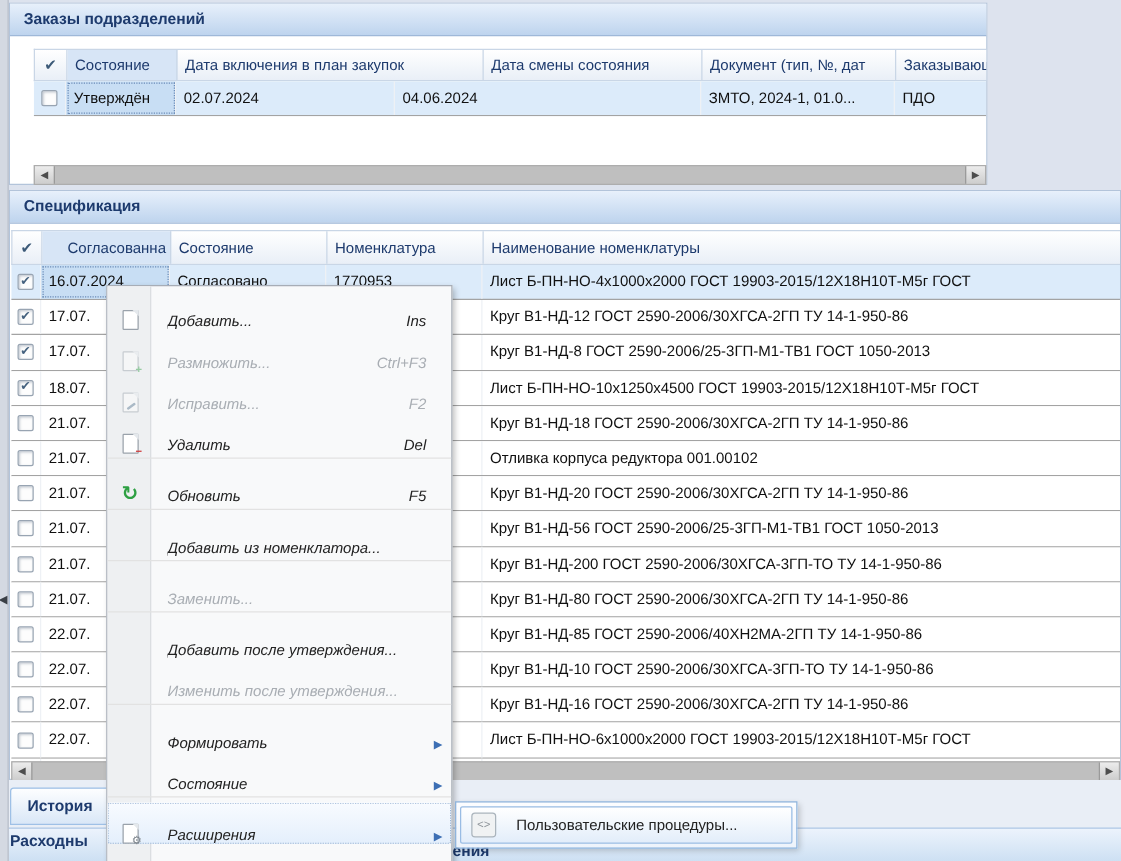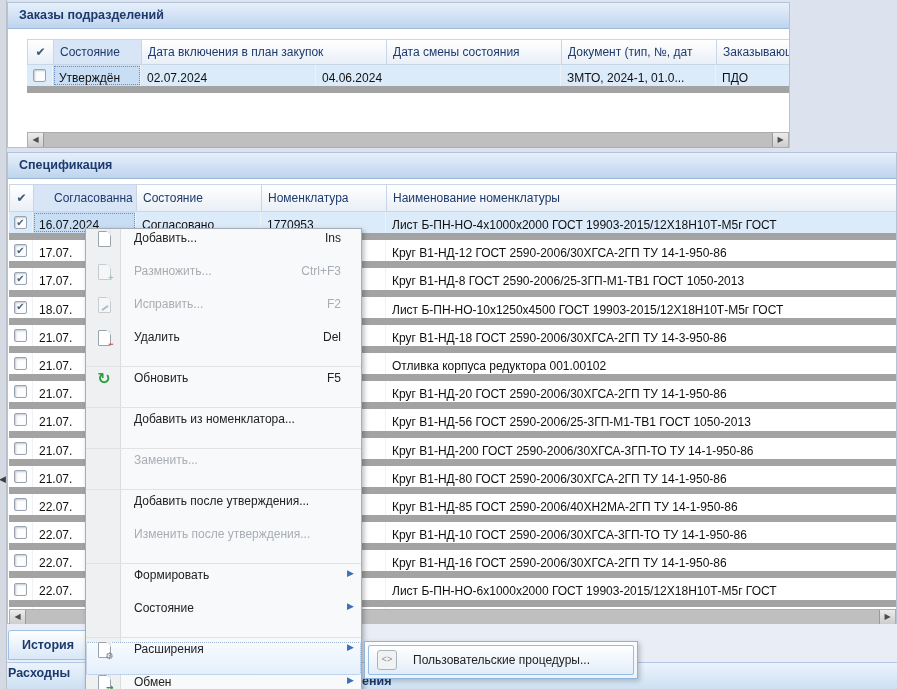--- a/index.html
+++ b/index.html
@@ -19,21 +19,21 @@
               background:linear-gradient(#e7f0fb,#bed4ee); border-bottom:1px solid #9fb8d8;
               color:#1d3a6d; font-weight:bold; font-size:12.5px; line-height:25px; padding-left:11px;
               white-space:nowrap; overflow:hidden; }
 
   
   .t-head { position:absolute; display:flex; background:linear-gradient(#ffffff,#e9eff7); border:1px solid #c9d6e6; border-right:none; }
   .h-cell { height:100%; border-right:1px solid #c9d6e6; color:#1d3a6d; padding:5px 4px 0 6px;
             white-space:nowrap; overflow:hidden; }
   .h-cell.sorted { background:#d7e5f6; }
   .t-rows { position:absolute; overflow:hidden; }
-  .t-row { display:flex; border-bottom:7px solid #a3a3a3; background:#fff; }
+  .t-row { display:flex; border-bottom:1px solid #a3a3a3; background:#fff; }
   .t-row.sel { background:#dcebfa; }
   .cell { height:100%; padding:6px 4px 0 6px; white-space:nowrap; overflow:hidden; color:#101010; border-right:1px solid #eef1f5; }
   .cell.focus { background:#c8def4; outline:1px dotted #6b8cb8; outline-offset:-2px; }
   .cell.c-check { display:flex; align-items:center; justify-content:center; padding:0; }
   .h-cell.c-check { text-align:center; padding-left:0; padding-right:0; color:#3c5a78; }
 
   
   .o-check{width:26px;} .o-state{width:88px;} .o-date1{width:175px;} .o-date2{width:245px;} .o-doc{width:155px;} .o-dept{flex:1; border-right:none;}
   
   .s-check{width:24px;} .s-date{width:103px;} .s-state{width:125px;} .s-nom{width:125px;} .s-name{flex:1; border-right:none;}
@@ -48,21 +48,21 @@
   .hscroll { position:absolute; height:16px; background:#bfbfbf; border:1px solid #adadad; display:flex; justify-content:space-between; }
   .scroll-btn { width:16px; height:14px; background:linear-gradient(#ececec,#cdcdcd); color:#4d4d4d;
                 font-size:8px; text-align:center; line-height:14px; cursor:pointer; }
   .scroll-btn.left { border-right:1px solid #9a9a9a; }
   .scroll-btn.right { border-left:1px solid #9a9a9a; }
 
   
   .ctx-menu { position:absolute; left:85px; top:228px; width:277px; height:500px; z-index:10;
               background:#f8f9fa; border:1px solid #a7adb6; box-shadow:2px 2px 5px rgba(0,0,0,.28); padding-top:2px; }
   .menu-strip { position:absolute; left:0; top:0; bottom:0; width:35px; background:#eef0f2; border-right:1px solid #dbdee1; }
-  .menu-item { position:relative; height:33px; display:flex; align-items:flex-start; padding-left:4px; cursor:pointer; color:#222; }
+  .menu-item { position:relative; height:33px; display:flex; align-items:flex-end; padding-left:4px; cursor:pointer; color:#222;font-style:italic; }
   .menu-item.disabled { color:#a8adb3; }
   .menu-item.hov { background:linear-gradient(#f8fbff,#e4effc); outline:1px dotted #9ab4d4; outline-offset:-1px; border-radius:2px; }
   .menu-sep { position:relative; margin:3px 0 4px 0; border-top:1px solid #e2e2e2; }
   .mi-iconbox { width:28px; display:flex; align-items:center; justify-content:center; }
   .mi-label { flex:1; margin-left:16px; white-space:nowrap; overflow:hidden; }
   .mi-short { margin-right:6px; }
   .mi-arrow { width:14px; font-size:9px; color:#3d6fb4; }
 
   
   .ic-page { position:relative; width:13px; height:16px; background:#fff; border:1px solid #9aa2ab; border-radius:1px; }
@@ -184,21 +184,21 @@
           <div class="cell s-nom"></div>
           <div class="cell s-name">Лист Б-ПН-НО-10х1250х4500 ГОСТ 19903-2015/12Х18Н10Т-М5г ГОСТ</div>
         </div>
         <div class="t-row" style="height: 28.2px;">
           <div class="cell c-check s-check">
             <span class="cb"></span>
           </div>
           <div class="cell s-date">21.07.</div>
           <div class="cell s-state"></div>
           <div class="cell s-nom"></div>
-          <div class="cell s-name">Круг В1-НД-18 ГОСТ 2590-2006/30ХГСА-2ГП ТУ 14-3-950-86</div>
+          <div class="cell s-name">Круг В1-НД-18 ГОСТ 2590-2006/30ХГСА-2ГП ТУ 14-1-950-86</div>
         </div>
         <div class="t-row" style="height: 28.2px;">
           <div class="cell c-check s-check">
             <span class="cb"></span>
           </div>
           <div class="cell s-date">21.07.</div>
           <div class="cell s-state"></div>
           <div class="cell s-nom"></div>
           <div class="cell s-name">Отливка корпуса редуктора 001.00102</div>
         </div>

